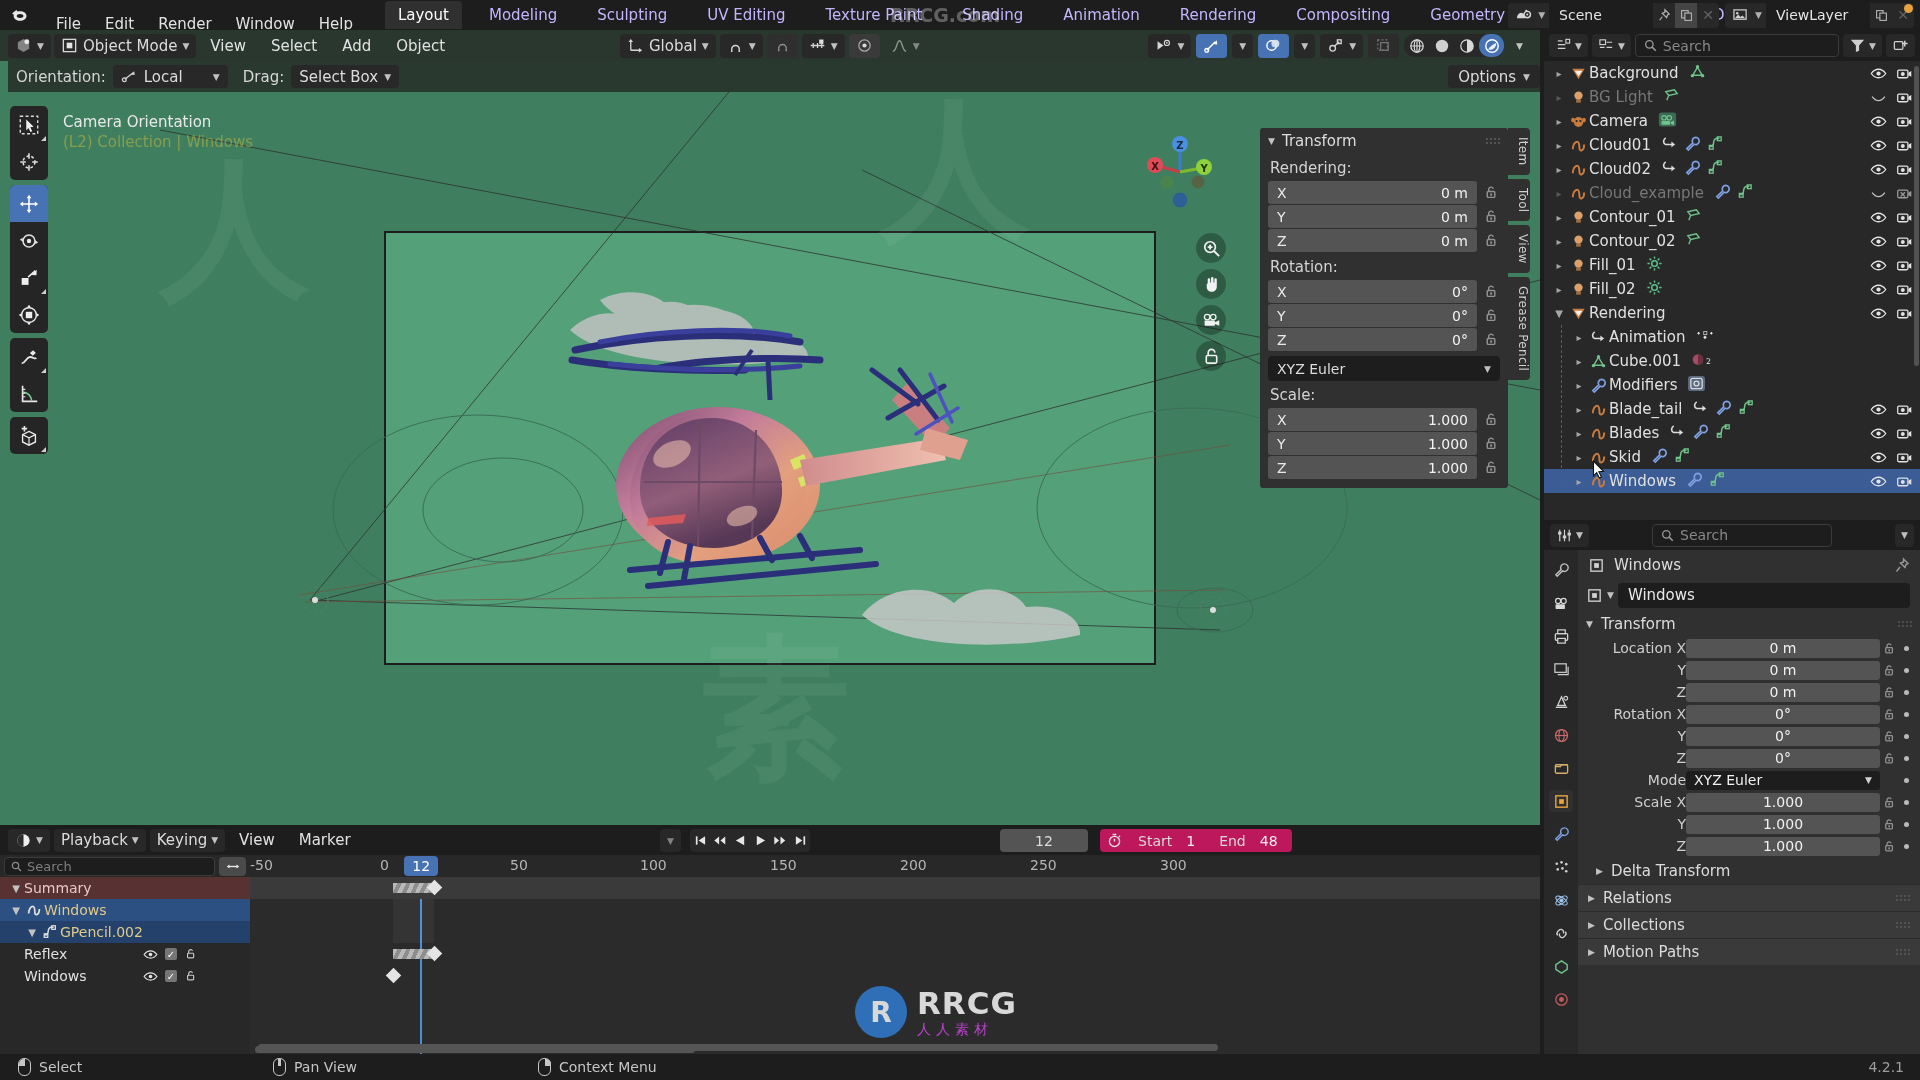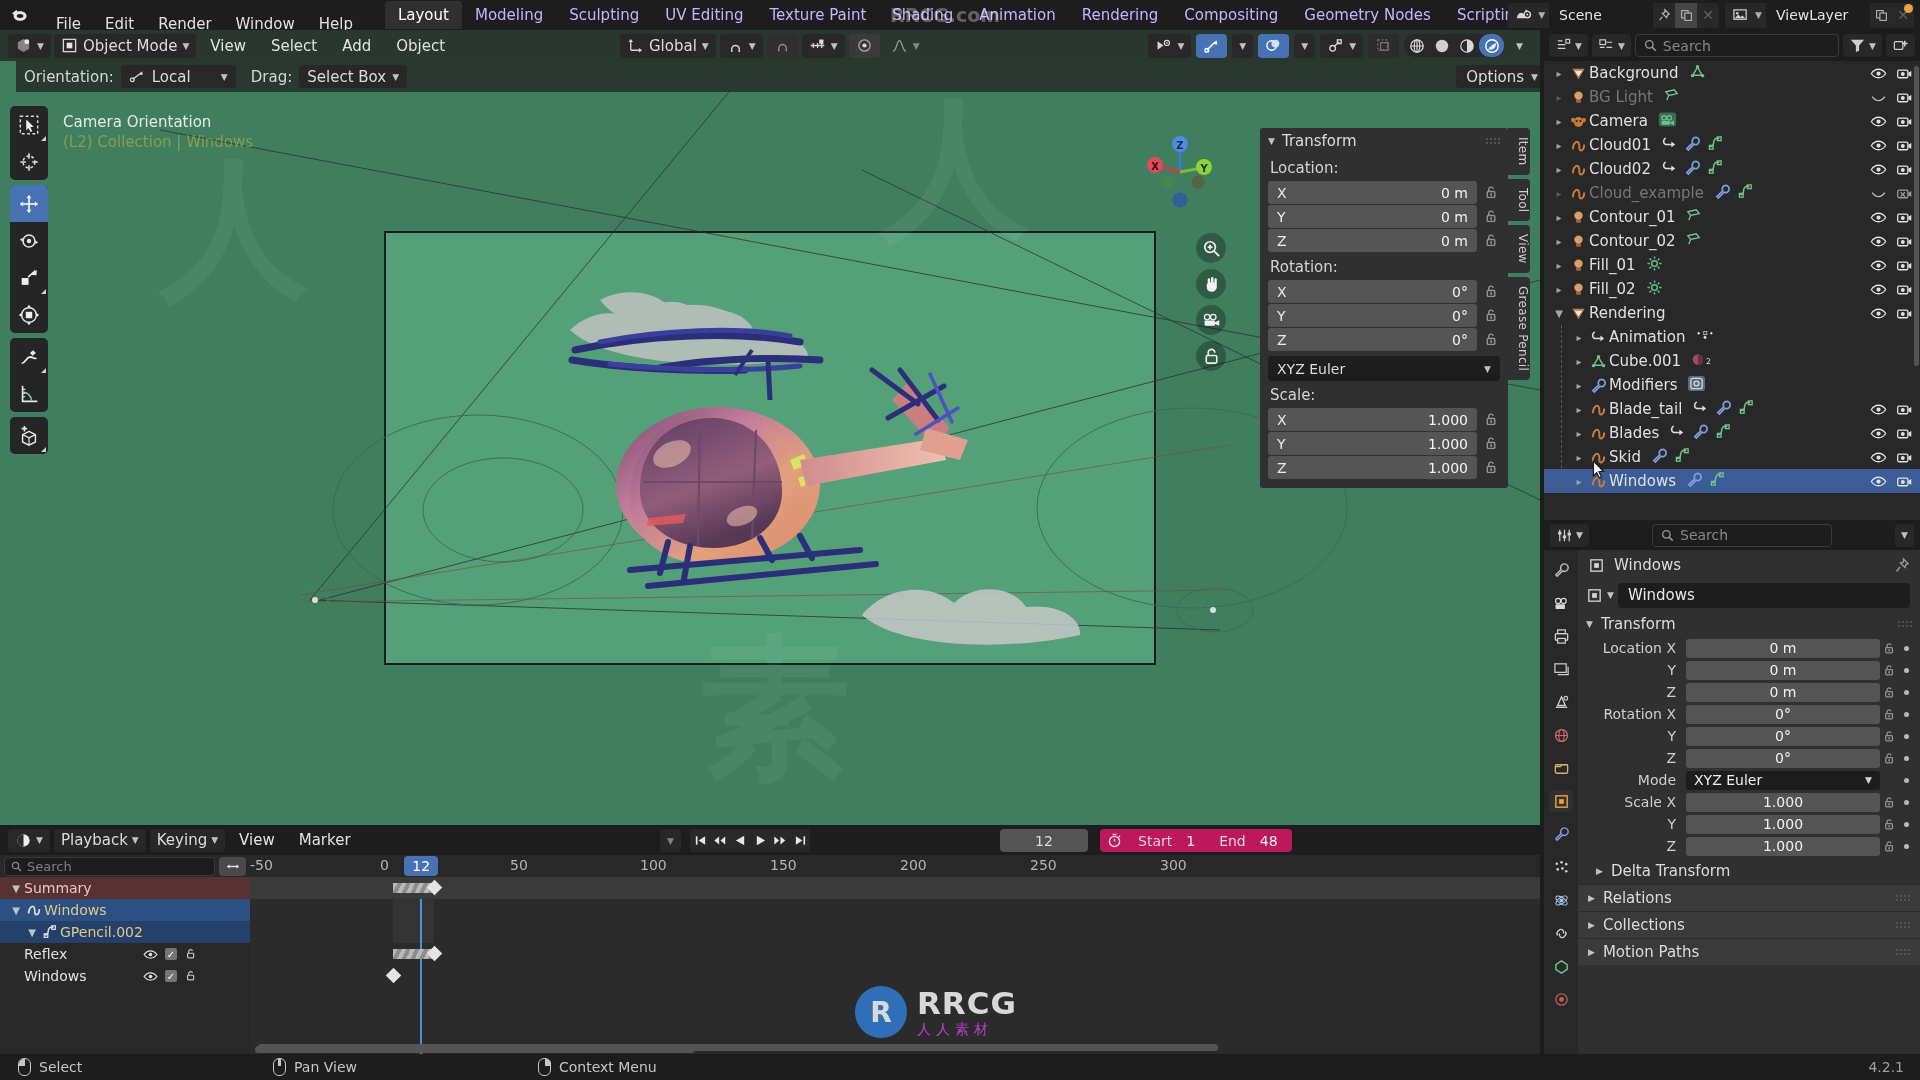--- a/index.html
+++ b/index.html
@@ -6,21 +6,21 @@
   html,body { width:1920px; height:1080px; overflow:hidden; background:#1d1d1d;
     font-family:"DejaVu Sans","Liberation Sans",sans-serif; }
   body { font-size:15px; color:#dcdcdc; -webkit-font-smoothing:antialiased; }
 
   
   #topbar { position:absolute; left:0; top:0; width:1920px; height:30px;
     background:#1d1d1d; display:flex; align-items:center; padding-left:10px; }
   .blender-logo { width:22px; height:22px; margin-right:12px; flex:none; }
   .topmenu { display:flex; align-items:center; gap:0; }
   .topmenu > div { padding:3px 12px; font-size:15px; color:#e2e2e2; border-radius:3px; cursor:default;margin-top:17px; }
-  .tabs { display:flex; align-items:center; margin-left:20px; gap:0; }
+  .tabs { display:flex; align-items:center; margin-left:20px; gap:14px; }
   .tab { padding:5px 13px; font-size:15px; color:#c4b5fd; border-radius:4px 4px 0 0; white-space:nowrap; }
   .tab.active { background:#303030; color:#ffffff; }
   .tab-plus { padding:4px 10px; color:#b5b5b5; font-size:18px; line-height:14px; }
   #topbar-right { position:absolute; right:6px; top:2px; display:flex; align-items:center; gap:6px; height:26px; }
   .idblock { display:flex; align-items:center; background:#282828; border-radius:4px; height:25px; overflow:hidden; }
   .idblock .ibtn { width:30px; height:25px; display:flex; align-items:center; justify-content:center; background:#282828; }
   .idblock .iname { background:#1d1d1d; color:#e4e4e4; font-size:14px; padding:0 16px 0 10px; height:25px;
     display:flex; align-items:center; min-width:104px; }
   .idblock .ismall { width:22px; height:25px; display:flex; align-items:center; justify-content:center; opacity:.85; }
   .dot-orange { position:absolute; right:1px; top:1px; width:9px; height:9px; border-radius:50%; background:#e8a33d; }
@@ -33,21 +33,21 @@
   .vh-btn { display:flex; align-items:center; gap:5px; background:#282828; border-radius:4px; height:24px; padding:0 7px; }
   .vh-btn.flat { background:transparent; }
   .vh-txt { padding:3px 11px; font-size:15px; color:#e2e2e2; }
   .chev { font-size:9px; opacity:.85; }
   .sq-icon { width:17px; height:17px; display:inline-flex; align-items:center; justify-content:center; }
   .toggle-on { background:#4772b3 !important; }
   .shade-group { display:flex; align-items:center; background:#282828; border-radius:11px; height:23px; }
   .shade-btn { width:25px; height:23px; display:flex; align-items:center; justify-content:center; border-radius:11px; }
   .shade-btn.on { background:#4772b3; }
 
-  #vp-tool-header { position:absolute; left:16px; top:31px; width:1540px; height:31px;
+  #vp-tool-header { position:absolute; left:8px; top:31px; width:1540px; height:31px;
     background:rgba(40,51,45,.92); display:flex; align-items:center; padding-left:8px; gap:7px; }
   .tl-label { font-size:15px; color:#d6d6d6; }
   .tl-field { display:flex; align-items:center; gap:6px; background:#282828; border-radius:4px; height:23px; padding:0 8px;
     min-width:115px; justify-content:flex-start; }
   #options-btn { position:absolute; right:8px; top:4px; display:flex; align-items:center; gap:7px;
     background:#282828; border-radius:4px; height:23px; padding:0 10px; font-size:15px; }
 
   
   #vp-toolbar { position:absolute; left:10px; top:76px; width:38px; display:flex; flex-direction:column; gap:5px; }
   .tool-group { display:flex; flex-direction:column; background:#252525; border-radius:5px; overflow:hidden; }
@@ -111,21 +111,21 @@
   .ptab.active { background:#303030; }
   #props-body { position:absolute; left:34px; top:30px; width:342px; height:504px; }
   .bc-row { display:flex; align-items:center; gap:9px; height:30px; padding:0 10px; }
   .bc-row .pin { margin-left:auto; opacity:.7; }
   .name-row { display:flex; align-items:center; gap:4px; padding:0 10px 0 8px; height:30px; }
   .name-input { flex:1; background:#1d1d1d; border-radius:4px; height:25px; display:flex;
     align-items:center; padding:0 10px; font-size:15px; color:#e8e8e8; }
   .panel-head { display:flex; align-items:center; gap:8px; height:28px; padding:0 8px; font-size:15px; color:#dcdcdc; }
   .panel-head .grip { margin-left:auto; width:15px; height:11px; opacity:.4; }
   .prow { display:flex; align-items:center; height:20px; margin-bottom:2px; padding:0 6px 0 0; }
-  .prow .plabel { width:108px; text-align:right; padding-right:10px; font-size:14px; color:#cfcfcf; }
+  .prow .plabel { width:108px; text-align:right; font-size:14px; color:#cfcfcf; }
   .prow .pfield { flex:1; background:#545454; border-radius:3px; height:19px;
     display:flex; align-items:center; justify-content:center; font-size:14px; color:#f0f0f0; }
   .prow .pfield.dark { background:#1d1d1d; justify-content:space-between; padding:0 8px; }
   .prow .plock { width:18px; display:flex; justify-content:center; opacity:.7; }
   .prow .pdot { width:16px; display:flex; justify-content:center; }
   .pdot i { width:5px; height:5px; border-radius:50%; background:#b9b9b9; display:block; }
   .sub-panel { display:flex; align-items:center; gap:8px; height:26px; padding:0 8px 0 18px; font-size:15px; }
   .closed-panel { display:flex; align-items:center; gap:8px; height:27px; padding:0 10px; font-size:15px;
     background:#3a3a3a; border-top:1px solid #2b2b2b; }
   .closed-panel .grip { margin-left:auto; width:15px; height:11px; opacity:.4; }
@@ -700,21 +700,21 @@
             <circle cx="6" cy="3" r="1"></circle>
             <circle cx="10" cy="3" r="1"></circle>
             <circle cx="14" cy="3" r="1"></circle>
             <circle cx="2" cy="7" r="1"></circle>
             <circle cx="6" cy="7" r="1"></circle>
             <circle cx="10" cy="7" r="1"></circle>
             <circle cx="14" cy="7" r="1"></circle>
           </g>
         </svg>
     </div>
-    <div class="sec-label">Location:</div>
+    <div class="sec-label">Rendering:</div>
     <div id="np-location">
         <div class="num-row">
           <div class="num-field">
             <span class="k">X</span>
             <span>0 m</span>
           </div>
           <svg class="lockico" viewBox="0 0 18 18">
             <path fill="none" stroke="#bdbdbd" stroke-width="1.5" d="M6 8V5.5A2.6 2.6 0 0 1 11 5"></path>
             <rect x="4.5" y="8" width="8" height="6.2" rx="1" fill="none" stroke="#bdbdbd" stroke-width="1.5"></rect>
             <rect x="7.6" y="10" width="2" height="2.4" fill="#bdbdbd"></rect>

